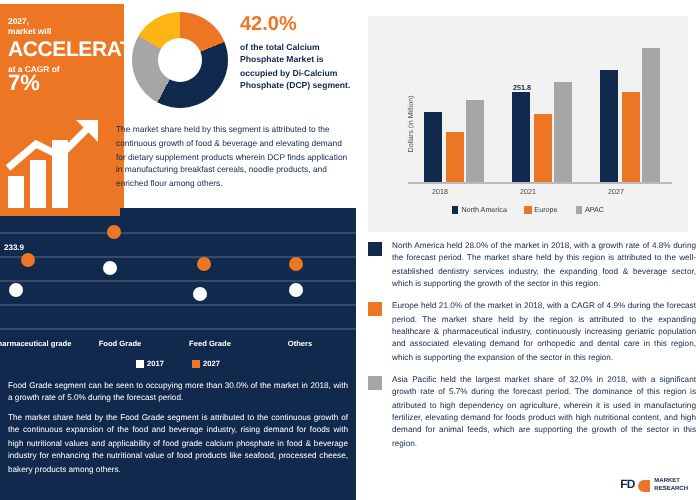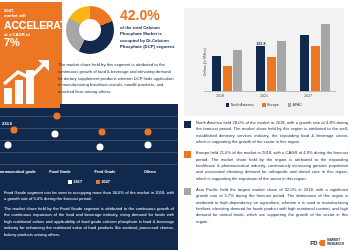--- a/index.html
+++ b/index.html
@@ -52,21 +52,21 @@
     );
   }
   .donut::after {
     content: ""; position: absolute;
     left: 13px; top: 13px; width: 22px; height: 22px;
     border-radius: 50%; background: #ffffff;
   }
 
   
   .callout { position: absolute; left: 120px; top: 8px; width: 56px; }
-  .callout-pct { color: #ec7623; font-size: 14px; font-weight: bold; line-height: 1; }
+  .callout-pct { color: #ec7623; font-size: 10px; font-weight: bold; line-height: 1; }
   .callout-txt {
     color: #11294d; font-size: 4.3px; font-weight: bold;
     line-height: 1.55; margin-top: 2.5px;
   }
 
   .left-para {
     position: absolute; left: 58px; top: 62px; width: 118px;
     color: #11294d; font-size: 4.2px; line-height: 1.62;
   }
 

